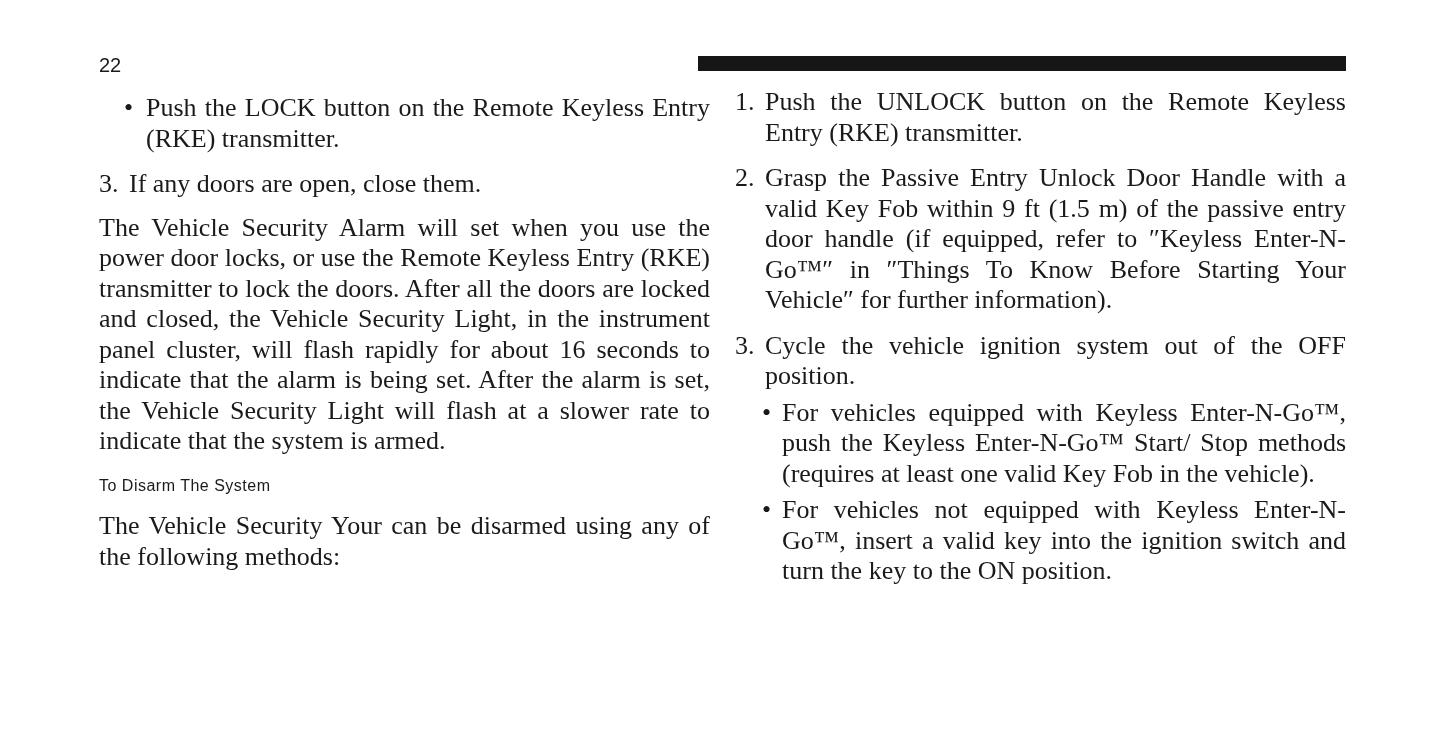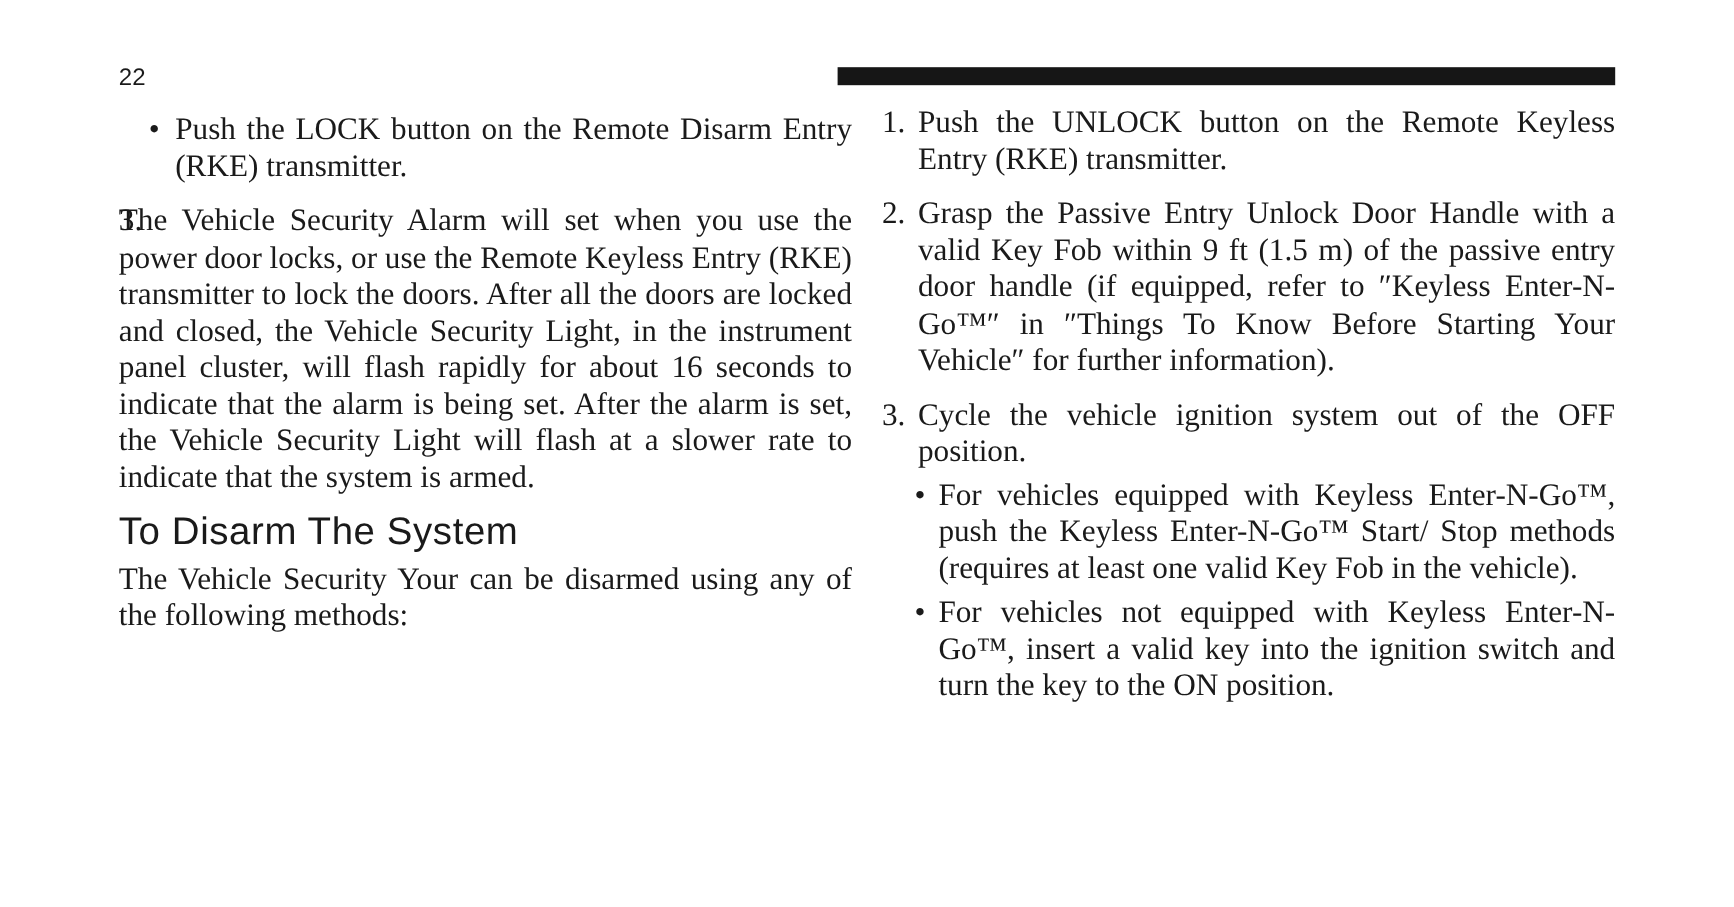--- a/index.html
+++ b/index.html
@@ -12,37 +12,38 @@
   .col.left { left:99px; top:87px; width:611px; }
   .col.right { left:735px; top:87px; width:611px; }
   p { margin:0; text-align:justify; }
   .indent { padding-left:47px; }
   .bullet { position:relative; padding-left:47px; }
   .bullet .dot { position:absolute; left:25px; top:0; }
   .numitem { position:relative; padding-left:30px; }
   .numitem .num { position:absolute; left:0; top:0; }
   .rbullet { position:relative; padding-left:47px; }
   .rbullet .dot { position:absolute; left:27px; top:0; }
-  .subhead { font-family:"Liberation Sans", sans-serif; font-size:32px; letter-spacing:0.5px; }
+  .subhead { font-family:"Liberation Sans", sans-serif; font-size:16px; letter-spacing:0.5px; }
 </style>
 </head>
 <body>
 
 <div class="header">
   <span class="pnum">22</span>
 </div>
 <div class="header-bar"></div>
 
 <div class="col left">
   <p class="bullet" style="margin-top:6px;">
     <span class="dot">•</span>
-    <span>Push the LOCK button on the Remote Disarm Entry (RKE) transmitter.</span>
+    <span>Push the LOCK button on the Remote Keyless Entry (RKE) transmitter.</span>
   </p>
   <p class="numitem" style="margin-top:15px;">
     <span class="num">3.</span>
+    <span>If any doors are open, close them.</span>
   </p>
   <p style="margin-top:13px;">The Vehicle Security Alarm will set when you use the power door locks, or use the Remote Keyless Entry (RKE) transmitter to lock the doors. After all the doors are locked and closed, the Vehicle Security Light, in the instrument panel cluster, will flash rapidly for about 16 seconds to indicate that the alarm is being set. After the alarm is set, the Vehicle Security Light will flash at a slower rate to indicate that the system is armed.</p>
   <div class="subhead" style="margin-top:14px;">To Disarm The System</div>
   <p style="margin-top:10px;">The Vehicle Security Your can be disarmed using any of the following methods:</p>
 </div>
 
 <div class="col right">
   <p class="numitem">
     <span class="num">1.</span>
     <span>Push the UNLOCK button on the Remote Keyless Entry (RKE) transmitter.</span>

